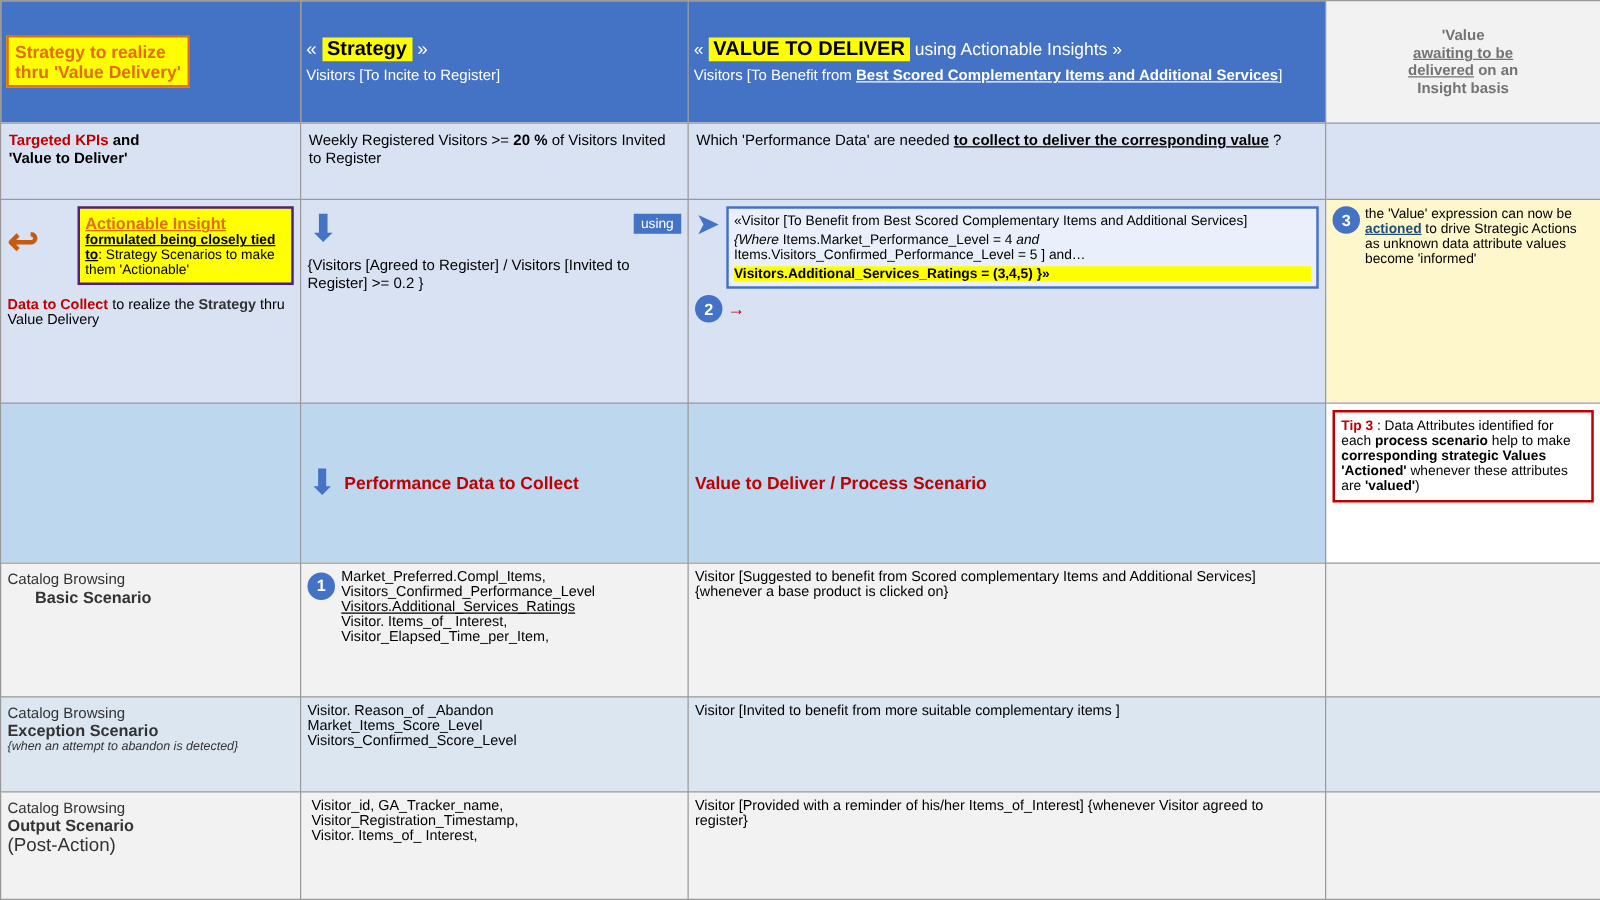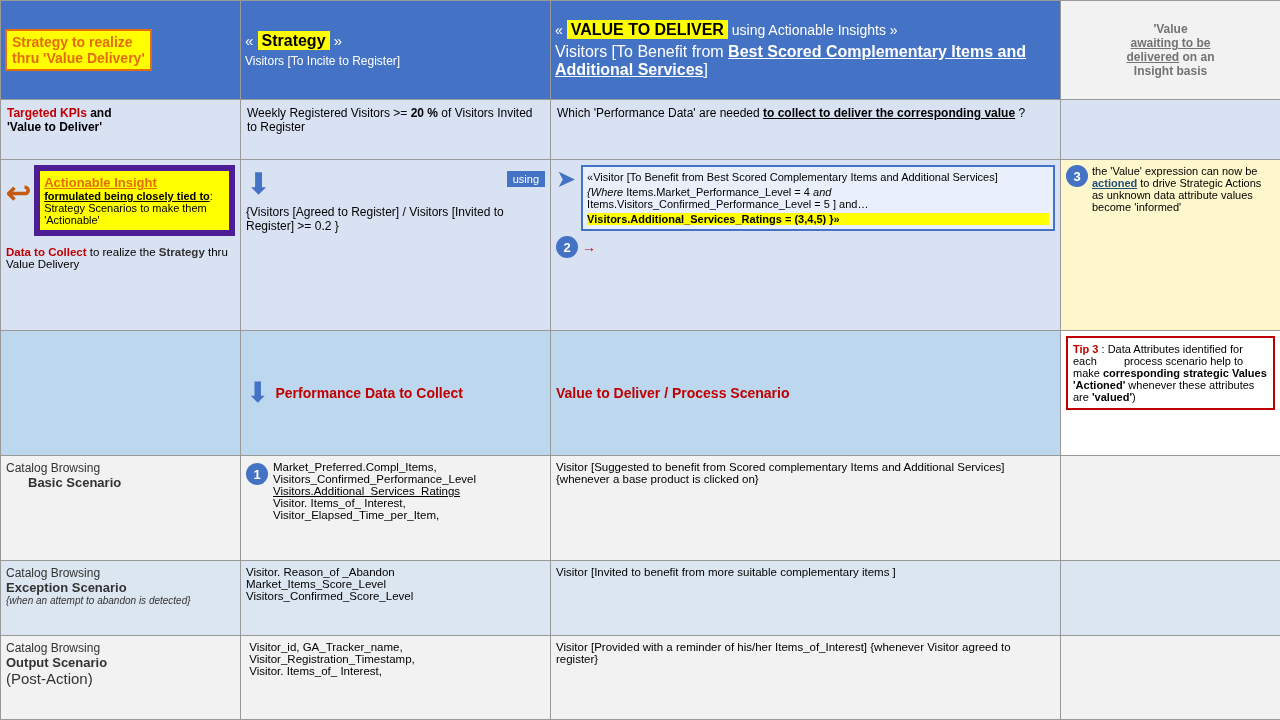--- a/index.html
+++ b/index.html
@@ -42,21 +42,21 @@
         <span>»</span>
       </div>
       <div style="color:white; font-size:12px; margin-top:4px;">Visitors [To Incite to Register]</div>
     </td>
     <td class="col2 header-cell" style="background:#4472c4; vertical-align:middle;">
       <div style="font-size:14px; color:white;">
         <span>«</span>
         <span style="background:yellow; color:#000; font-weight:bold; padding:1px 4px; font-size:16px;">VALUE TO DELIVER</span>
         <span style="color:white;"> using Actionable Insights »</span>
       </div>
-      <div style="color:white; font-size:16px; margin-top:4px;">
+      <div style="color:white; font-size:12px; margin-top:4px;">
         <span>Visitors [To Benefit from </span><span style="font-weight:bold; text-decoration:underline;">Best Scored Complementary Items and Additional Services</span><span>]</span>
       </div>
     </td>
     <td class="col3 header-cell-white" style="vertical-align:middle; text-align:center; font-size:12px; background:#f2f2f2;">
       <span>'Value</span><br>
       <span style="font-weight:bold; text-decoration:underline;">awaiting to be</span><br>
       <span style="font-weight:bold; text-decoration:underline;">delivered</span>
       <span>on an</span><br>
       <span style="font-weight:bold;">Insight basis</span>
     </td>
@@ -80,21 +80,21 @@
       </div>
     </td>
     <td class="col3" style="background:#d9e2f3;"></td>
   </tr>
 
   <tr>
     <td class="col0" style="background:#d9e2f3; padding:5px; vertical-align:top;">
 
       <div style="display:flex; align-items:flex-start;">
         <div style="font-size:30px; color:#c55a11; margin-right:3px; margin-top:10px; font-weight:bold;">↩</div>
-        <div style="background:yellow; border:6px solid #4c1d95; padding:4px; flex:1;">
+        <div style="background:yellow; border:2px solid #4c1d95; padding:4px; flex:1;margin-left:28px;">
           <div style="color:#e46c0a; font-weight:bold; font-size:13px; text-decoration:underline;">Actionable Insight</div>
           <div style="font-size:11px; color:#000;">
             <span style="text-decoration:underline; font-weight:bold;">formulated being closely tied to</span><span>: Strategy Scenarios to make them 'Actionable'</span>
           </div>
         </div>
       </div>
 
       <div style="margin-top:10px; font-size:11.5px;">
         <span style="color:#c00000; font-weight:bold;">Data to Collect</span>
         <span> to realize the <span style="font-weight:bold; color:#333;">Strategy</span> thru Value Delivery</span>
@@ -143,21 +143,21 @@
         <div class="arrow-down" style="font-size:28px; color:#4472c4; margin-right:6px;">⬇</div>
         <div style="font-size:14px; color:#c00000; font-weight:bold;">Performance Data to Collect</div>
       </div>
     </td>
     <td class="col2" style="background:#bdd7ee; padding:5px; vertical-align:middle;">
       <div style="font-size:14px; color:#c00000; font-weight:bold;">Value to Deliver / Process  Scenario</div>
     </td>
     <td class="col3" style="background:#fff; padding:5px; vertical-align:top;">
       <div style="border:2px solid #c00000; padding:5px; font-size:11px;">
         <span style="color:#c00000; font-weight:bold;">Tip 3</span>
-        <span> : Data Attributes identified for each </span><span style="font-weight:normal;margin-left:24px;">process scenario</span><span> help to make </span><span style="font-weight:bold;">corresponding strategic Values 'Actioned'</span><span> whenever these attributes are </span><span style="font-weight:bold;">'valued'</span><span>)</span>
+        <span> : Data Attributes identified for each </span><span style="font-weight:bold;">process scenario</span><span> help to make </span><span style="font-weight:bold;">corresponding strategic Values 'Actioned'</span><span> whenever these attributes are </span><span style="font-weight:bold;">'valued'</span><span>)</span>
       </div>
     </td>
   </tr>
 
   <tr>
     <td class="col0" style="background:#f2f2f2; padding:5px; vertical-align:top;">
       <div style="font-size:12px; color:#333;">Catalog Browsing</div>
       <div style="font-size:13px; font-weight:bold; color:#333;padding-left:22px;">Basic Scenario</div>
     </td>
     <td class="col1" style="background:#f2f2f2; padding:5px; vertical-align:top;">

